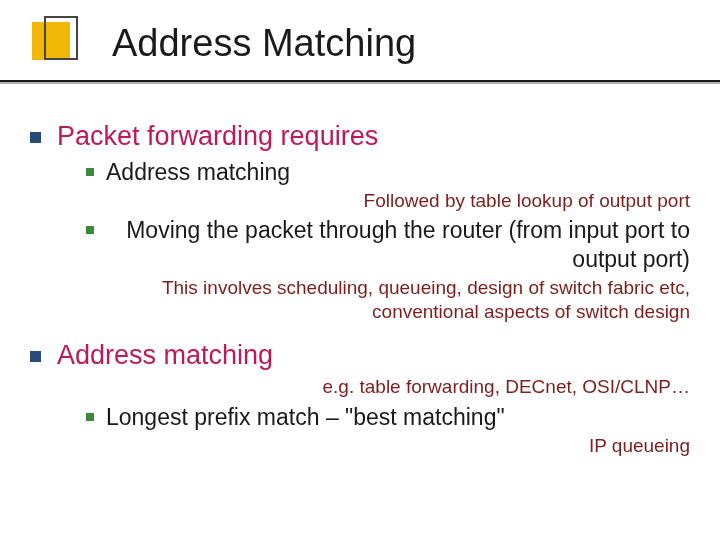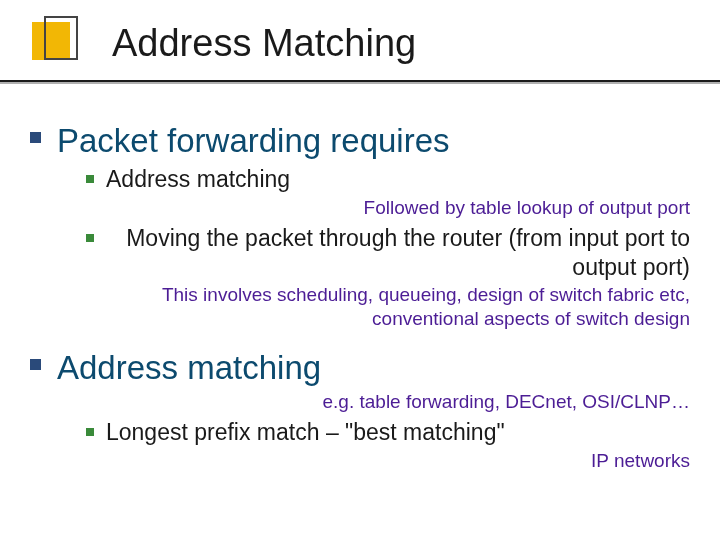--- a/index.html
+++ b/index.html
@@ -79,22 +79,22 @@
   }
   .lvl1 .bullet {
     width: 11px;
     height: 11px;
     background: #2a4a7a;
     margin-top: 12px;
     margin-right: 16px;
     flex-shrink: 0;
   }
   .lvl1 .text {
-    font-size: 33px;
-    color: #0c4a6e;
+    font-size: 27px;
+    color: #be185d;
     line-height: 1.25;
   }
   .lvl2 {
     display: flex;
     align-items: flex-start;
     margin-left: 56px;
     margin-top: 4px;
   }
   .lvl2 .bullet {
     width: 8px;
@@ -105,21 +105,21 @@
     flex-shrink: 0;
   }
   .lvl2 .text {
     font-size: 23px;
     color: #1a1a1a;
     line-height: 1.25;
   }
   .sub {
     margin-left: 60px;
     font-size: 19px;
-    color: #4c1d95;
+    color: #7f1d1d;
     line-height: 1.25;
     margin-top: 2px;
   }
   .gap { height: 6px; }
 </style>
 </head>
 <body>
 
 <div class="corner-deco">
   <div class="corner-yellow"></div>
@@ -158,15 +158,15 @@
     <div class="bullet"></div>
     <div class="text">Address matching</div>
   </div>
 
   <div class="sub">e.g. table forwarding, DECnet, OSI/CLNP…</div>
 
   <div class="lvl2">
     <div class="bullet"></div>
     <div class="text">Longest prefix match – "best matching"</div>
   </div>
-  <div class="sub">IP networks</div>
+  <div class="sub">IP queueing</div>
 
 </div>
 
 </body></html>

